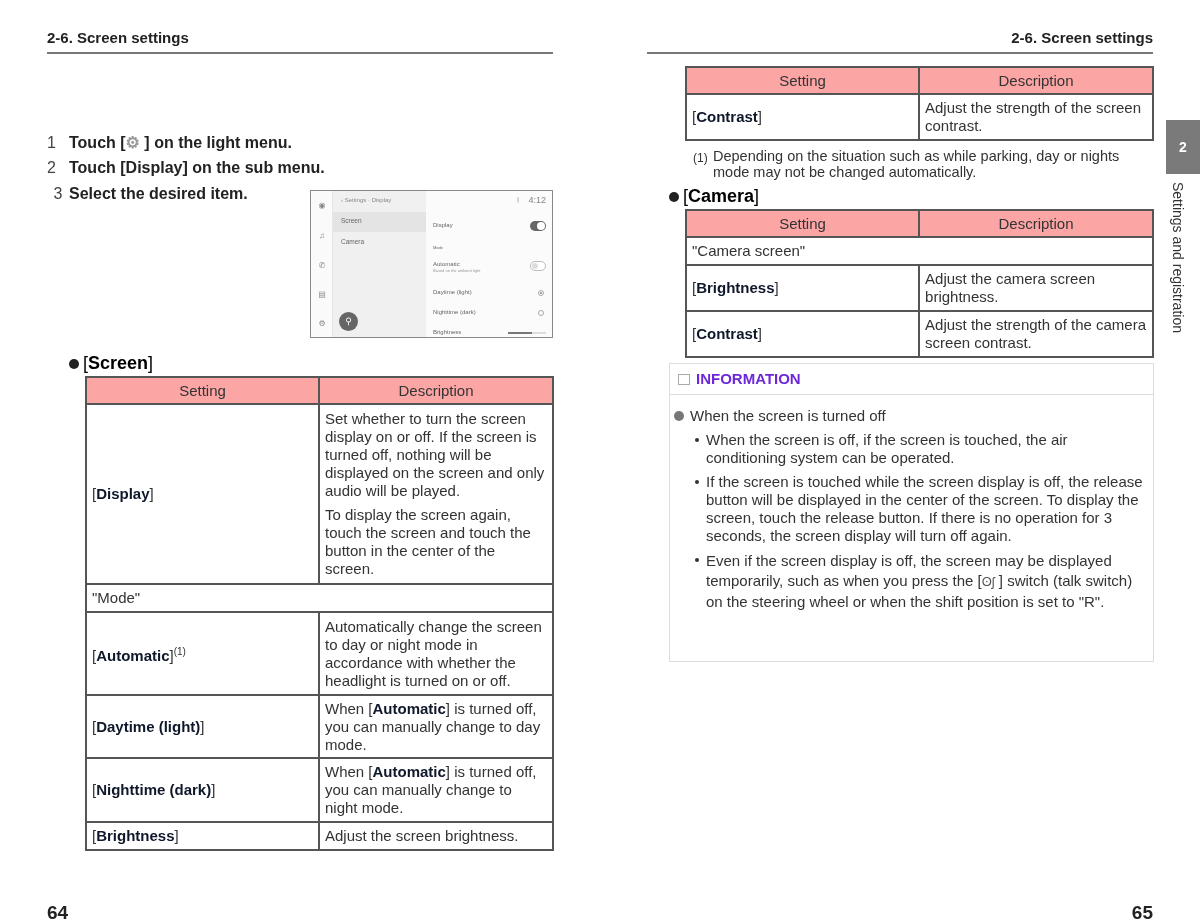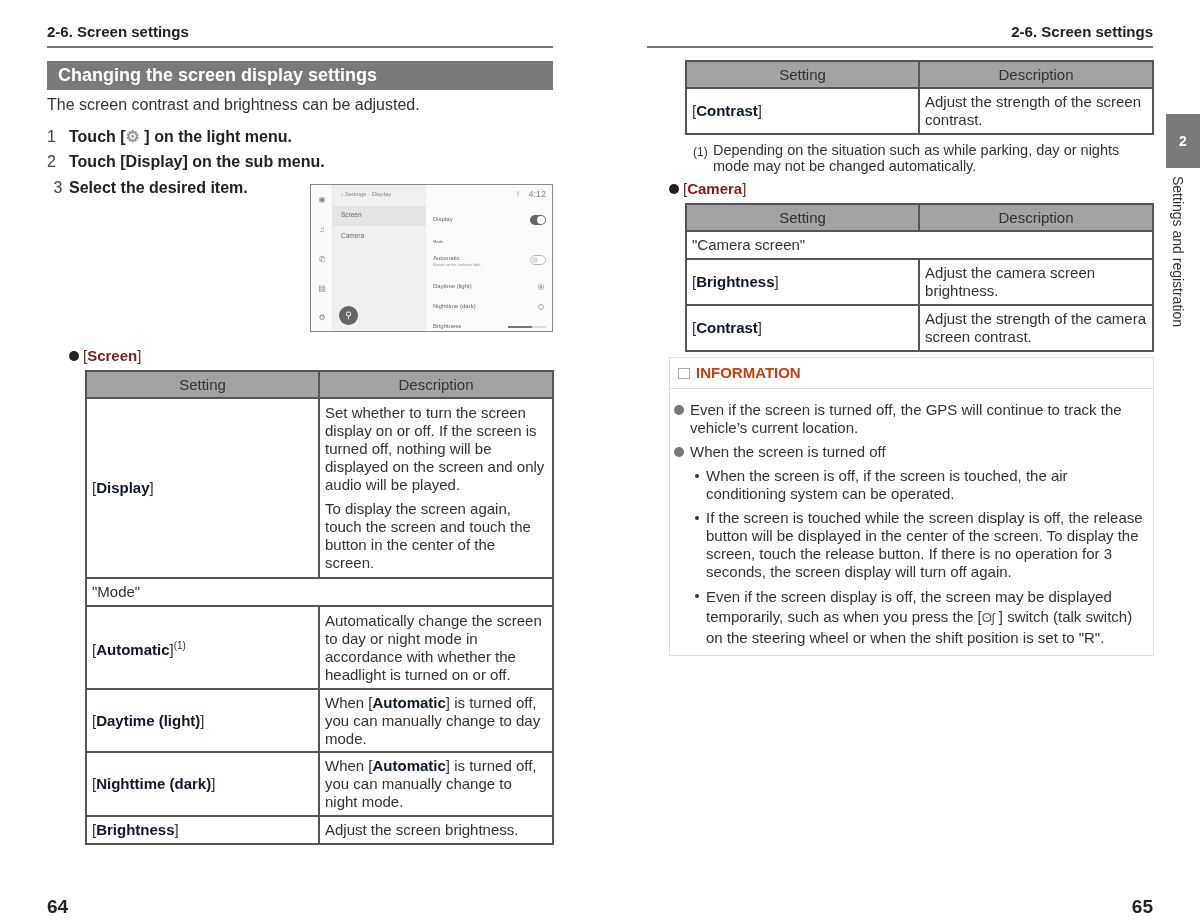--- a/index.html
+++ b/index.html
@@ -1,19 +1,19 @@
 <!DOCTYPE html>
 <html><head>
 <meta charset="utf-8">
 <style>
   * { box-sizing: border-box; margin: 0; padding: 0; }
   html, body { width: 1200px; height: 921px; background: #fff; overflow: hidden; }
   body { font-family: "Liberation Sans", sans-serif; color: #222; position: relative; }
 
-  .page { position: absolute; top: 6px; height: 778px; }
+  .page { position: absolute; top: 12px; height: 778px; }
   .page-left { left: 0; width: 600px; }
   .page-right { left: 600px; width: 600px; }
 
   .running-head { position: absolute; top: 17px; font-size: 15px; font-weight: bold; color: #222; }
   .page-left .running-head { left: 47px; }
   .page-right .running-head { right: 47px; }
   .head-rule { position: absolute; top: 40px; height: 2px; background: #777; }
   .page-left .head-rule { left: 47px; width: 506px; }
   .page-right .head-rule { left: 47px; width: 506px; }
 
@@ -42,37 +42,37 @@
   .toggle.on { background: #666; }
   .toggle.on::after { content: ""; position: absolute; right: 1px; top: 1px; width: 8px; height: 8px; border-radius: 50%; background: #fff; }
   .toggle.off { background: #fff; border: 1px solid #bbb; }
   .toggle.off::after { content: ""; position: absolute; left: 1px; top: 1px; width: 6px; height: 6px; border-radius: 50%; background: #ddd; }
   .radio { position: absolute; right: 10px; width: 6px; height: 6px; border-radius: 50%; border: 1px solid #aaa; }
   .radio.sel::after { content: ""; position: absolute; left: 1px; top: 1px; width: 2px; height: 2px; border-radius: 50%; background: #888; }
   .slider { position: absolute; right: 8px; width: 38px; height: 2px; background: #ddd; }
   .slider-fill { position: absolute; left: 0; top: 0; width: 24px; height: 2px; background: #777; }
   .ss-search { position: absolute; left: 28px; top: 121px; width: 19px; height: 19px; border-radius: 50%; background: #666; color: #fff; font-size: 9px; text-align: center; line-height: 19px; }
 
-  .subhead { position: absolute; font-size: 15px; color: #7f1d1d; }
+  .subhead { position: absolute; font-size: 18px; color: #000000; }
   .subhead b { font-weight: bold; }
   .dot { display: inline-block; width: 10px; height: 10px; border-radius: 50%; background: #222; margin-right: 4px; vertical-align: 0px; }
 
   table.spec { position: absolute; border-collapse: collapse; font-size: 15px; color: #333; }
-  table.spec th { background: #a3a3a3; font-weight: normal; height: 27px; border: 2px solid #555; color: #333; margin-left: 12px; }
+  table.spec th { background: #fca5a5; font-weight: normal; height: 27px; border: 2px solid #555; color: #333; margin-left: 12px; }
   table.spec td { border: 2px solid #555; padding: 3px 5px; vertical-align: middle; line-height: 18px; }
   table.spec td.desc p + p { margin-top: 6px; }
   table.spec td b { font-weight: bold; color: #0f172a; }
   sup { font-size: 10px; }
 
   .footnote { position: absolute; left: 93px; top: 136px; font-size: 14.5px; color: #333; line-height: 16px; width: 460px; }
   .footnote .fn-mark { font-size: 12px; position: absolute; left: 0; top: 2px; }
   .footnote .fn-text { display: block; padding-left: 20px; }
 
   .info-box { position: absolute; left: 69px; top: 351px; width: 485px; height: 299px; border: 1px solid #ddd; }
-  .info-header { height: 31px; border-bottom: 1px solid #ddd; padding: 6px 8px; font-weight: bold; font-size: 15px; color: #c2410c; }
+  .info-header { height: 31px; border-bottom: 1px solid #ddd; padding: 6px 8px; font-weight: bold; font-size: 15px; color: #6d28d9; }
   .info-icon { display: inline-block; width: 12px; height: 11px; border: 1px solid #aaa; margin-right: 6px; vertical-align: -1px; }
   .info-body { padding: 12px 6px 0 4px; font-size: 15px; color: #333; line-height: 18px; }
   .info-bullet { position: relative; padding-left: 16px; margin-bottom: 6px; }
   .info-bullet .gdot { position: absolute; left: 0; top: 4px; width: 10px; height: 10px; border-radius: 50%; background: #777; }
   .info-sub { position: relative; padding-left: 32px; margin-bottom: 6px; }
   .info-sub .sdot { position: absolute; left: 21px; top: 7px; width: 4px; height: 4px; border-radius: 50%; background: #333; }
   .talk-icon { display: inline-block; font-size: 13px; color: #555; }
 
   .side-tab { position: absolute; left: 566px; top: 108px; width: 34px; height: 54px; background: #7a7a7a; color: #fff; font-weight: bold; font-size: 14px; text-align: center; padding-top: 19px; }
   .side-label { position: absolute; left: 570px; top: 170px; writing-mode: vertical-rl; font-size: 14px; color: #333; }
@@ -81,22 +81,20 @@
   .page-left .page-num { left: 47px; }
   .page-right .page-num { right: 47px; }
 </style>
 </head>
 <body>
 
 <div class="page page-left">
   <div class="running-head">2-6. Screen settings</div>
   <div class="head-rule"></div>
 
-  <div class="section-title">Changing the screen display settings</div>
-  <div class="intro">The screen contrast and brightness can be adjusted.</div>
 
   <div class="step" style="top:121px;">
     <span class="num">1</span><span>Touch [</span><span class="gear">⚙</span><span> ] on the light menu.</span>
   </div>
   <div class="step" style="top:147px;">
     <span class="num">2</span><span>Touch [Display] on the sub menu.</span>
   </div>
   <div class="step" style="top:173px;text-align:center;">
     <span class="num">3</span><span>Select the desired item.</span>
   </div>
@@ -237,24 +235,20 @@
   </tbody>
     </table>
 
   <div class="info-box">
     <div class="info-header">
       <span class="info-icon"></span><span>INFORMATION</span>
     </div>
     <div class="info-body">
       <div class="info-bullet">
         <span class="gdot"></span>
-        <span>Even if the screen is turned off, the GPS will continue to track the vehicle’s current location.</span>
-      </div>
-      <div class="info-bullet">
-        <span class="gdot"></span>
         <span>When the screen is turned off</span>
       </div>
       <div class="info-sub">
         <span class="sdot"></span>
         <span>When the screen is off, if the screen is touched, the air conditioning system can be operated.</span>
       </div>
       <div class="info-sub">
         <span class="sdot"></span>
         <span>If the screen is touched while the screen display is off, the release button will be displayed in the center of the screen. To display the screen, touch the release button. If there is no operation for 3 seconds, the screen display will turn off again.</span>
       </div>

